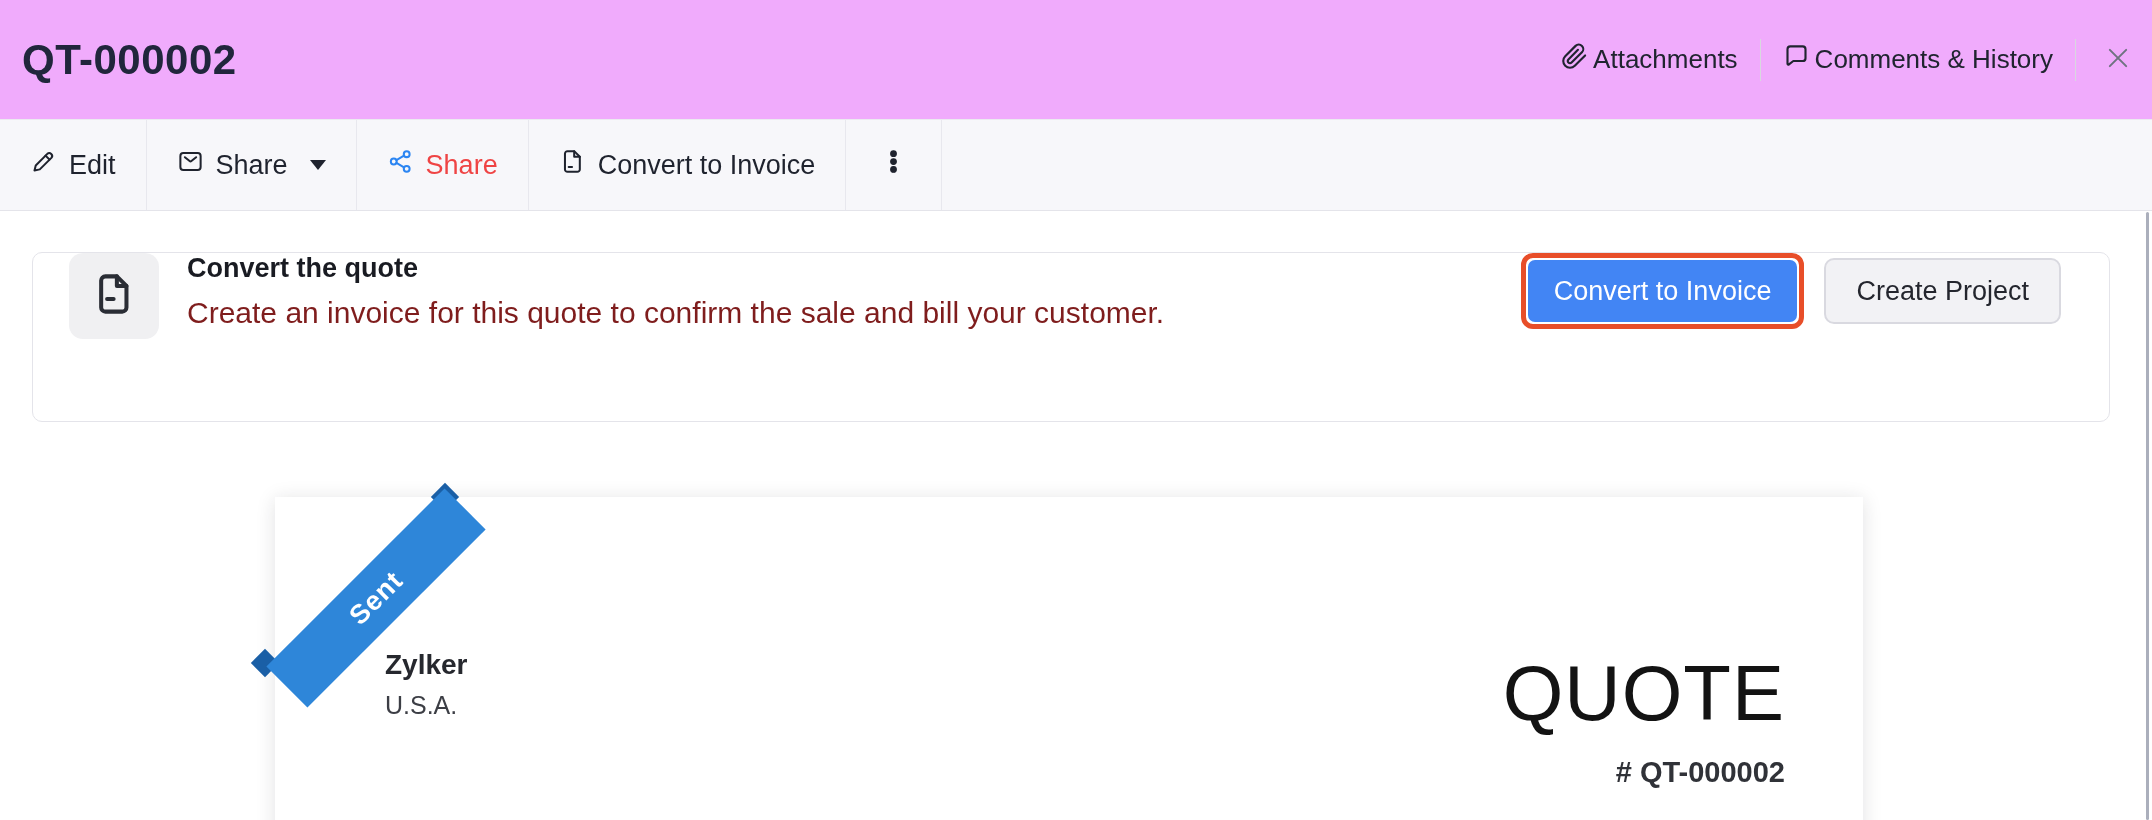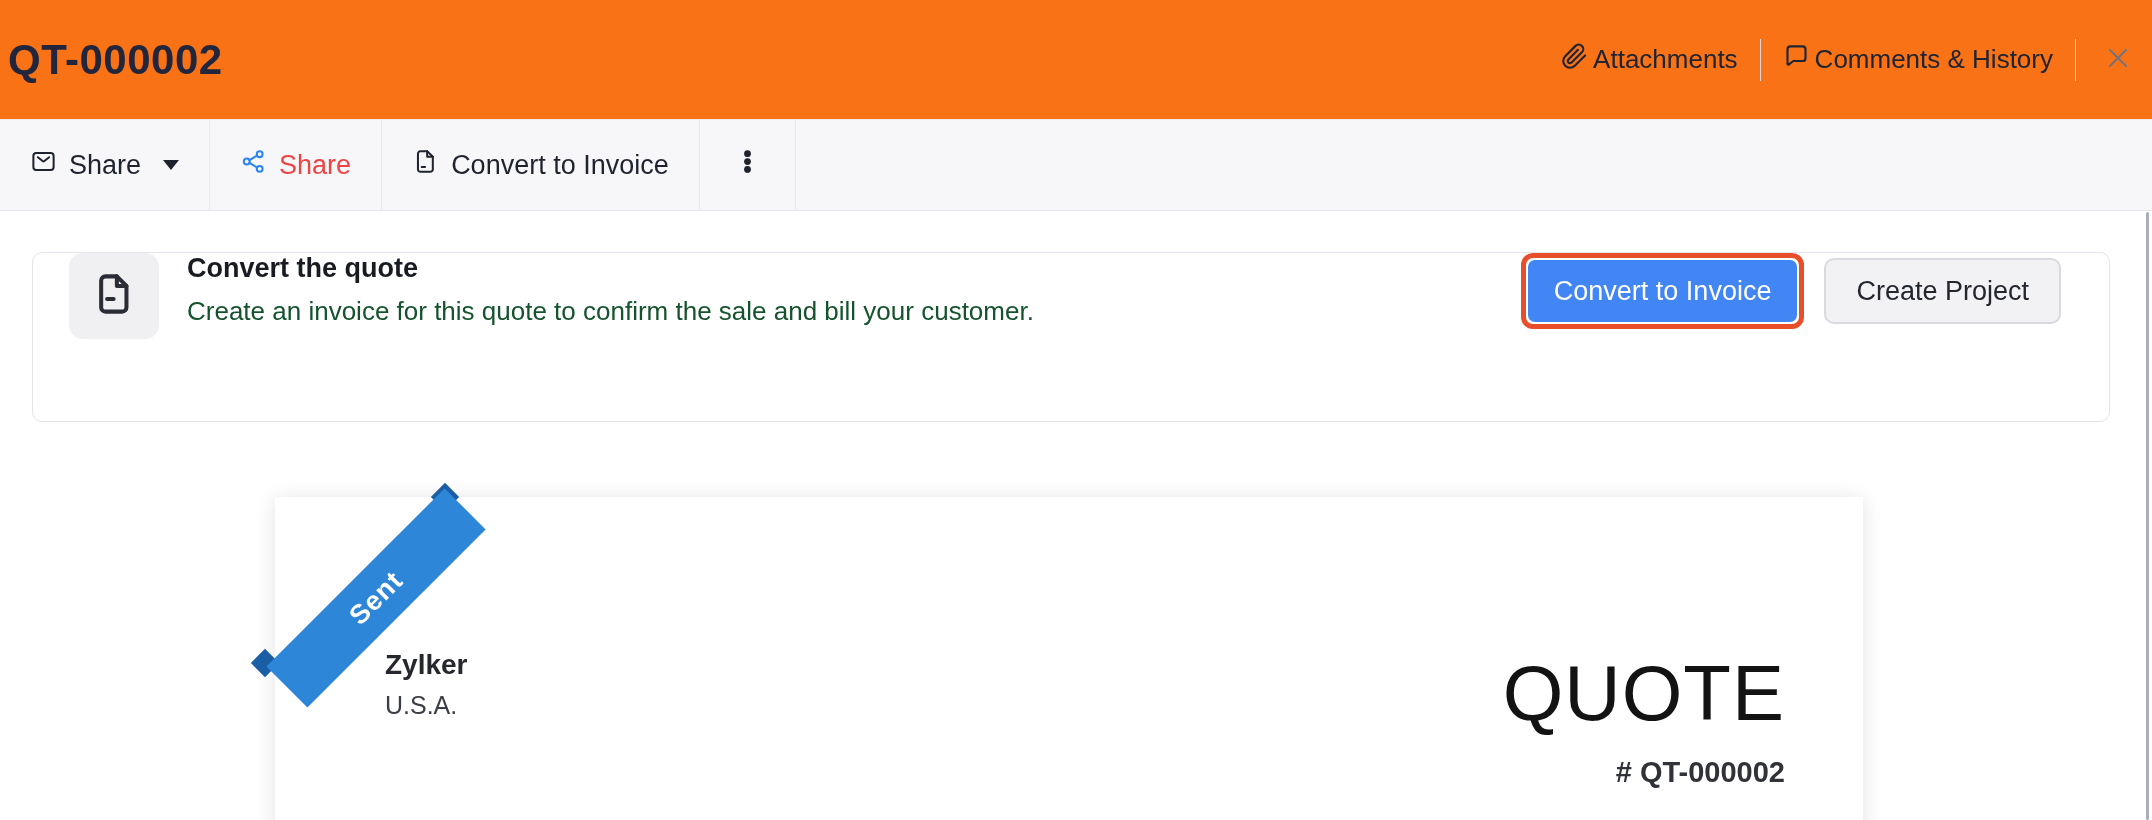--- a/index.html
+++ b/index.html
@@ -1,20 +1,20 @@
 <!DOCTYPE html>
 <html><head>
 <meta charset="utf-8">
 <style>
   * { margin:0; padding:0; box-sizing:border-box; }
   html,body { width:2152px; height:820px; background:#ffffff; overflow:hidden;
               font-family:"Liberation Sans", sans-serif; color:#21263c; }
 
   
-  .header { height:119px; display:flex; align-items:center; padding:0 14px 0 8px; background:#f97316; }
+  .header { height:119px; display:flex; align-items:center; padding:0 14px 0 22px; background:#f0abfc; }
   .page-title { font-size:42px; font-weight:700; color:#21263c; letter-spacing:0.5px; }
   .header-right { margin-left:auto; display:flex; align-items:center; }
   .header-action { display:flex; align-items:center; gap:5px; font-size:26px; color:#202430; cursor:pointer; }
   .header-action svg { width:27px; height:27px; stroke:#202430; }
   .vdiv { width:1px; height:42px; background:#d8d8df; margin:0 22px; }
   .close-btn { display:flex; align-items:center; justify-content:center; width:40px; height:40px; cursor:pointer; }
   .close-btn svg { width:28px; height:28px; stroke:#6e7380; }
 
   
   .toolbar { height:92px; background:#f7f7fa; border-top:1px solid #ebebf0; border-bottom:1px solid #e4e4ea;
@@ -29,21 +29,21 @@
   .tb-dots { padding:0 34px; }
 
   
   .callout { margin:41px 42px 0 32px; height:170px; border:1px solid #e4e4ea; border-radius:10px;
              display:flex; align-items:flex-start; padding:0 48px 0 36px; background:#fff; }
   .callout-iconbox { width:90px; height:86px; border-radius:14px; background:#f0f0f2; flex:none;
                      display:flex; align-items:center; justify-content:center; }
   .callout-iconbox svg { width:46px; height:46px; stroke:#2a2d35; }
   .callout-text { margin-left:28px; }
   .callout-title { font-size:27px; font-weight:700; color:#191b22; }
-  .callout-desc { font-size:26px; color:#14532d; margin-top:12px; }
+  .callout-desc { font-size:30px; color:#7f1d1d; margin-top:12px; }
   .callout-buttons { margin-left:auto; display:flex; align-items:center; gap:20px; }
   .highlight-ring { border:5px solid #e84e29; border-radius:12px; padding:2px; background:#fff; }
   .btn-primary { height:62px; padding:0 26px; background:#4285f4; border:none; border-radius:7px;
                  color:#fff; font-size:27px; font-family:inherit; cursor:pointer; }
   .btn-secondary { height:66px; padding:8px 30px; background:#f2f2f5; border:2px solid #d9d9e0;
                    border-radius:10px; color:#24262e; font-size:27px; font-family:inherit; cursor:pointer; }
 
   
   .paper { position:absolute; left:275px; top:497px; width:1588px; height:560px; background:#fff;
            box-shadow:0 2px 18px rgba(30,30,40,0.13); }
@@ -96,20 +96,29 @@
       <span>
         <svg viewBox="0 0 24 24" fill="none" stroke-width="1.7" stroke-linecap="round">
           <path d="M5 5l14 14M19 5L5 19"></path>
         </svg>
       </span>
     </div>
   </div>
 </div>
 
 <div class="toolbar">
+  <div class="tb-item">
+    <span>
+      <svg viewBox="0 0 24 24" fill="none" stroke-width="1.8" stroke-linecap="round" stroke-linejoin="round">
+        <path d="M4 20l1.1-4.5L15.4 5.2a2.55 2.55 0 0 1 3.6 3.6L8.7 19 4 20z"></path>
+        <path d="M13.8 6.8l3.5 3.5"></path>
+      </svg>
+    </span>
+    <span>Edit</span>
+  </div>
 
   <div class="tb-item">
     <span>
       <svg viewBox="0 0 24 24" fill="none" stroke-width="1.8" stroke-linecap="round" stroke-linejoin="round">
         <rect x="3" y="4.5" width="18" height="15" rx="2.6"></rect>
         <path d="M7 8.2l4.2 3.4a1.2 1.2 0 0 0 1.6 0L17 8.2"></path>
       </svg>
     </span>
     <span>Share</span>
     <span class="caret"></span>

